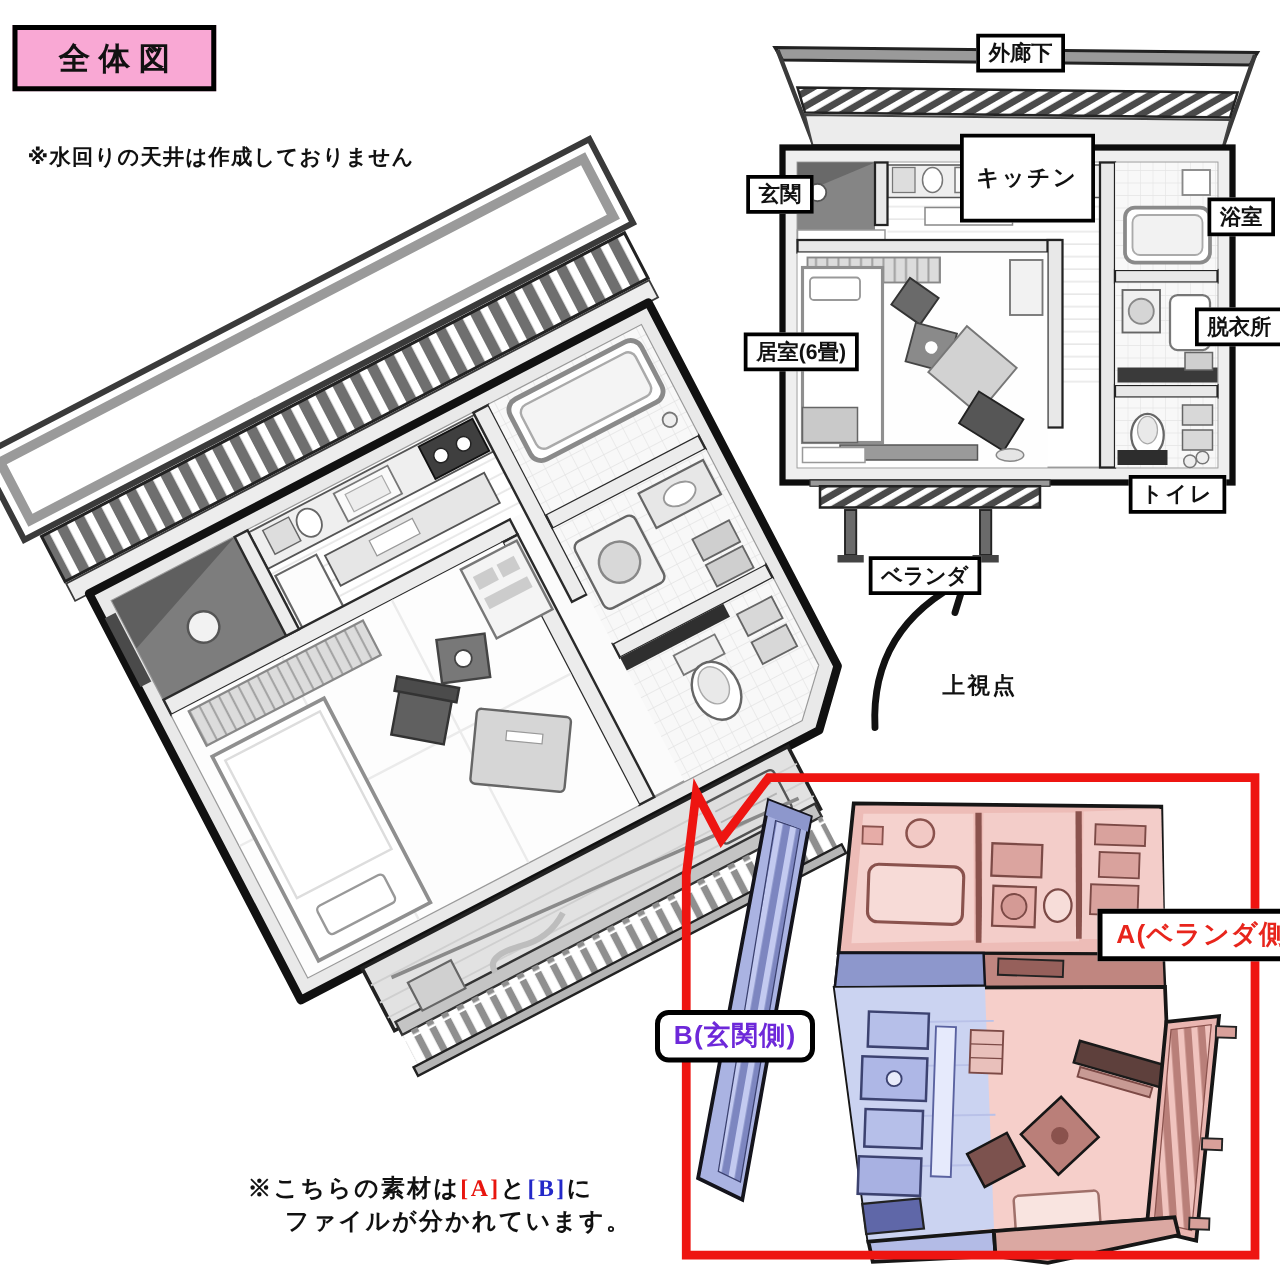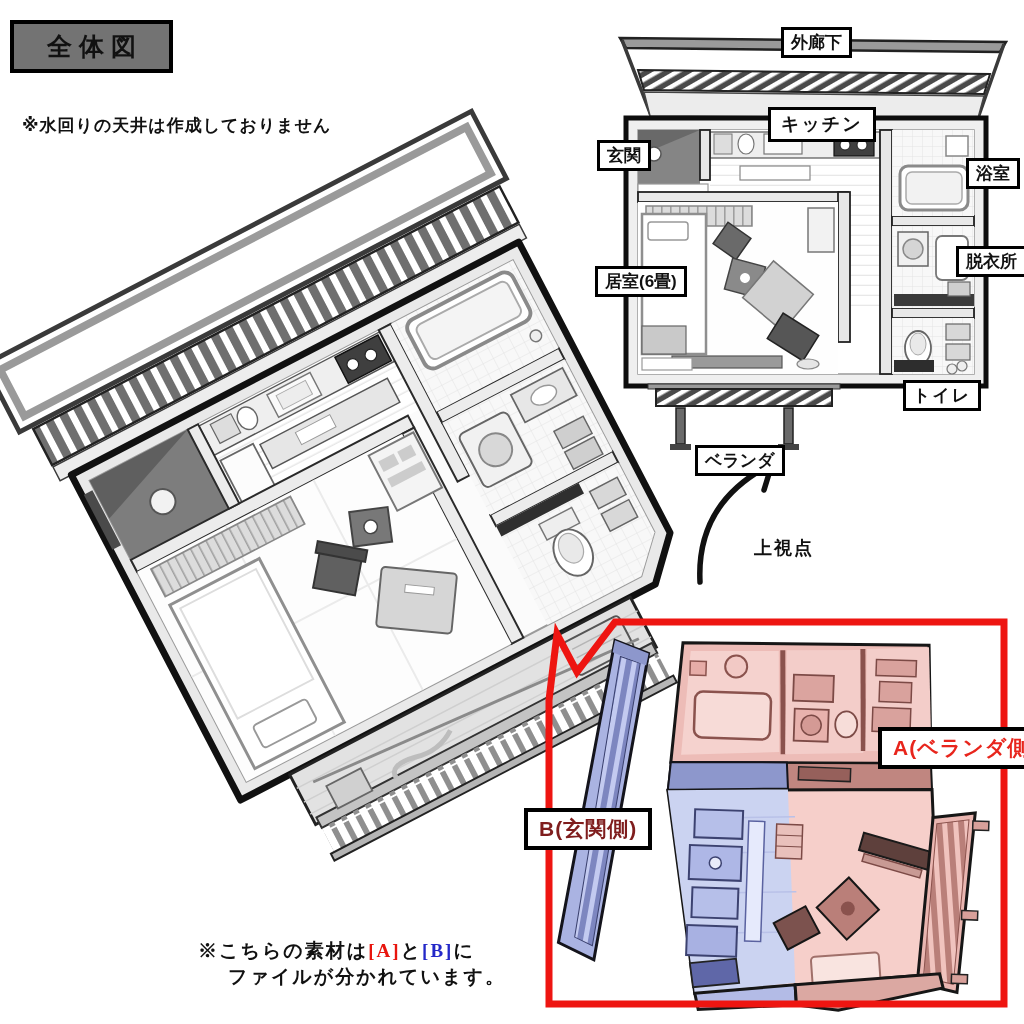--- a/index.html
+++ b/index.html
@@ -1,30 +1,30 @@
 <!DOCTYPE html>
 <html><head>
 <meta charset="utf-8">
 <style>
   html,body{margin:0;padding:0;background:#fff;}
   .canvas{position:relative;width:1024px;height:1024px;background:#ffffff;overflow:hidden;
           font-family:"Liberation Sans","DejaVu Sans",sans-serif;color:#111;}
   .abs{position:absolute;}
   
-  .title-box{left:10px;top:20px;width:148px;height:45px;border:4px solid #000;background:#737373;
+  .title-box{left:10px;top:20px;width:148px;height:45px;border:4px solid #000;background:#f9a8d4;
              display:flex;align-items:center;justify-content:center;font-size:25px;font-weight:bold;
              letter-spacing:7px;padding-left:7px;z-index:6;}
   .note-line{left:22px;font-size:17px;font-weight:bold;letter-spacing:1px;z-index:6;white-space:nowrap;}
   
   .tag{position:absolute;background:#fff;border:3px solid #000;font-size:17px;font-weight:bold;
        padding:2px 7px;white-space:nowrap;z-index:6;line-height:1.25;}
-  .tag-kitchen{letter-spacing:2px;padding:3px 10px;font-size:18px;}
+  .tag-kitchen{letter-spacing:2px;padding:21px 10px;font-size:18px;}
   .tag-big{font-size:21px;border-width:4px;padding:4px 11px;letter-spacing:1px;}
   .a-text{color:#e8251c;}
-  .b-text{color:#7f1d1d;}
+  .b-text{color:#6d28d9;border-radius:11px;}
   .view-note{font-size:18px;font-weight:bold;letter-spacing:2px;z-index:6;}
   
   .footer{left:198px;top:938px;font-family:"Liberation Serif","DejaVu Serif",serif;font-weight:bold;
           font-size:19px;letter-spacing:2px;z-index:7;white-space:nowrap;}
   .footer .l2{margin-left:30px;}
   .fa{color:#e8150e;}
   .fb{color:#2328c8;}
   svg{display:block;}
 </style>
 </head>

